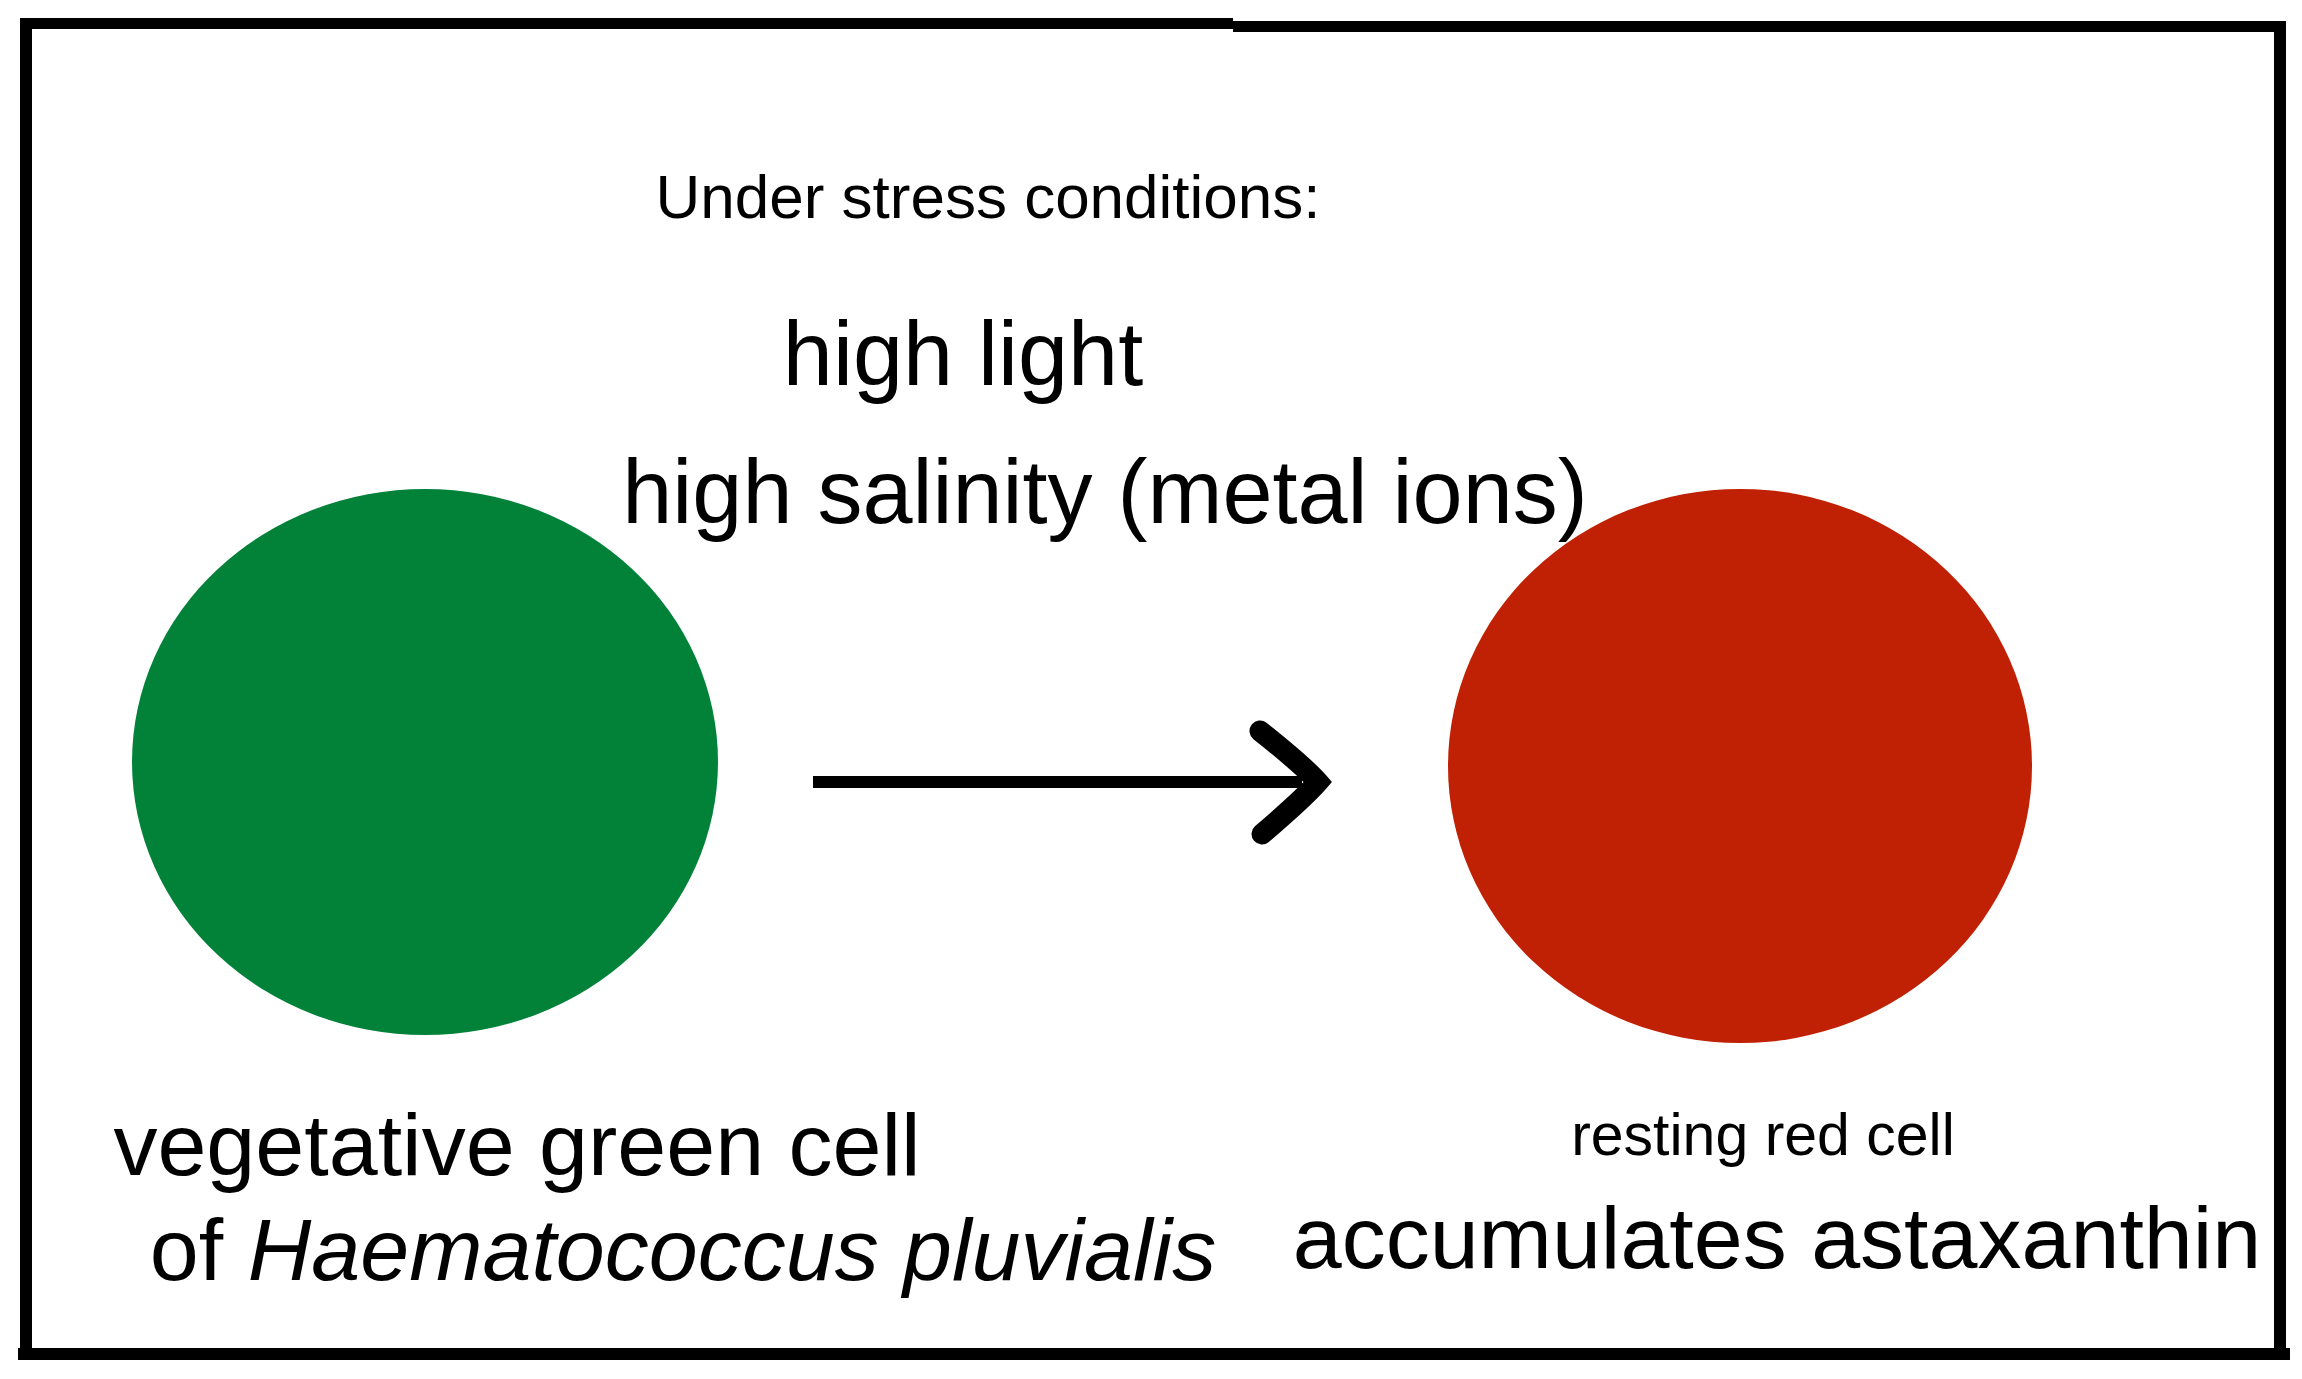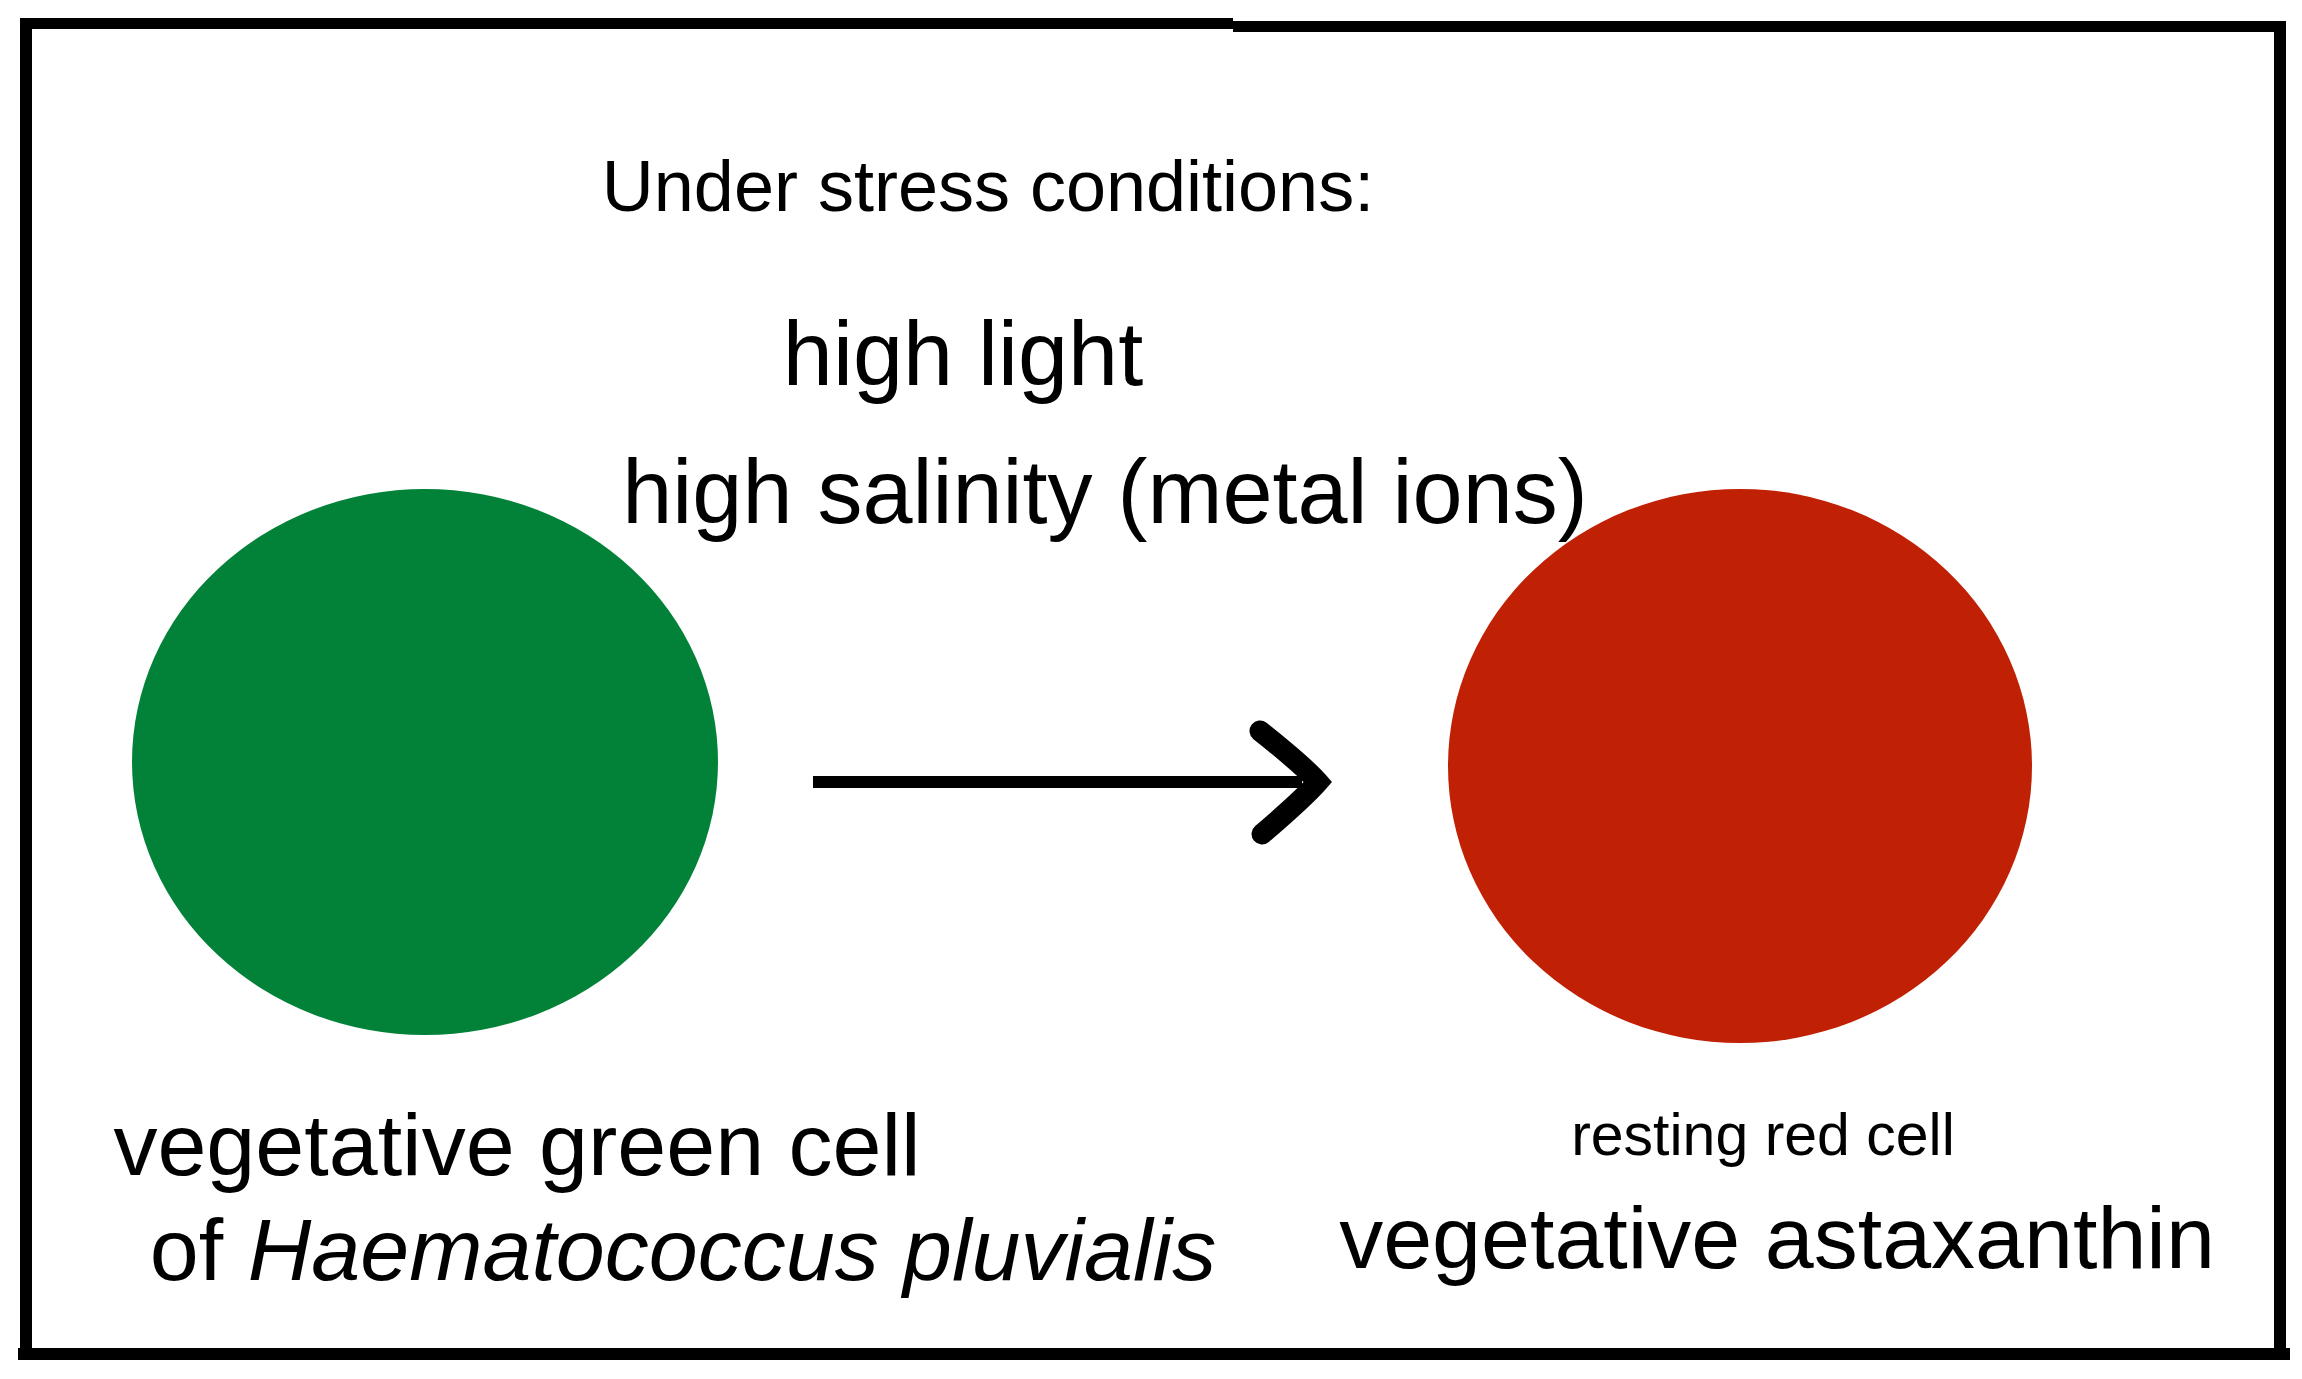--- a/index.html
+++ b/index.html
@@ -24,21 +24,21 @@
     height: 1379px;
   }
   .txt {
     position: absolute;
     transform: translate(-50%, -50%);
     white-space: nowrap;
     line-height: 1.05;
     color: #000000;
     text-align: center;
   }
-  .heading      { left: 988px;  top: 187px;  font-size: 72px; }
+  .heading      { left: 988px;  top: 197px;  font-size: 62px; }
   .cond-1       { left: 963px;  top: 354px;  font-size: 90px; }
   .cond-2       { left: 1105px; top: 492px;  font-size: 90px; }
   .cond-3       { left: 1013px; top: 602px;  font-size: 90px; }
   .green-line1  { left: 517px;  top: 1145px; font-size: 88px; }
   .green-line2  { left: 640px;  top: 1250px; font-size: 88px; margin-left: 43px; }
   .red-line1    { left: 1763px; top: 1136px; font-size: 59px; }
   .red-line2    { left: 1777px; top: 1238px; font-size: 88px; }
   .italic { font-style: italic; }
 </style>
 </head>
@@ -67,15 +67,15 @@
   </svg>
 
   <div class="txt heading">Under stress conditions:</div>
   <div class="txt cond-2">high salinity (metal ions)</div>
   <div class="txt cond-1">high light</div>
 
   <div class="txt green-line1">vegetative green cell</div>
   <div class="txt green-line2"><span>of</span> <span class="italic">Haematococcus pluvialis</span></div>
 
   <div class="txt red-line1">resting red cell</div>
-  <div class="txt red-line2">vegetative astaxanthin</div>
+  <div class="txt red-line2">accumulates astaxanthin</div>
 
 </div>
 
 </body></html>

